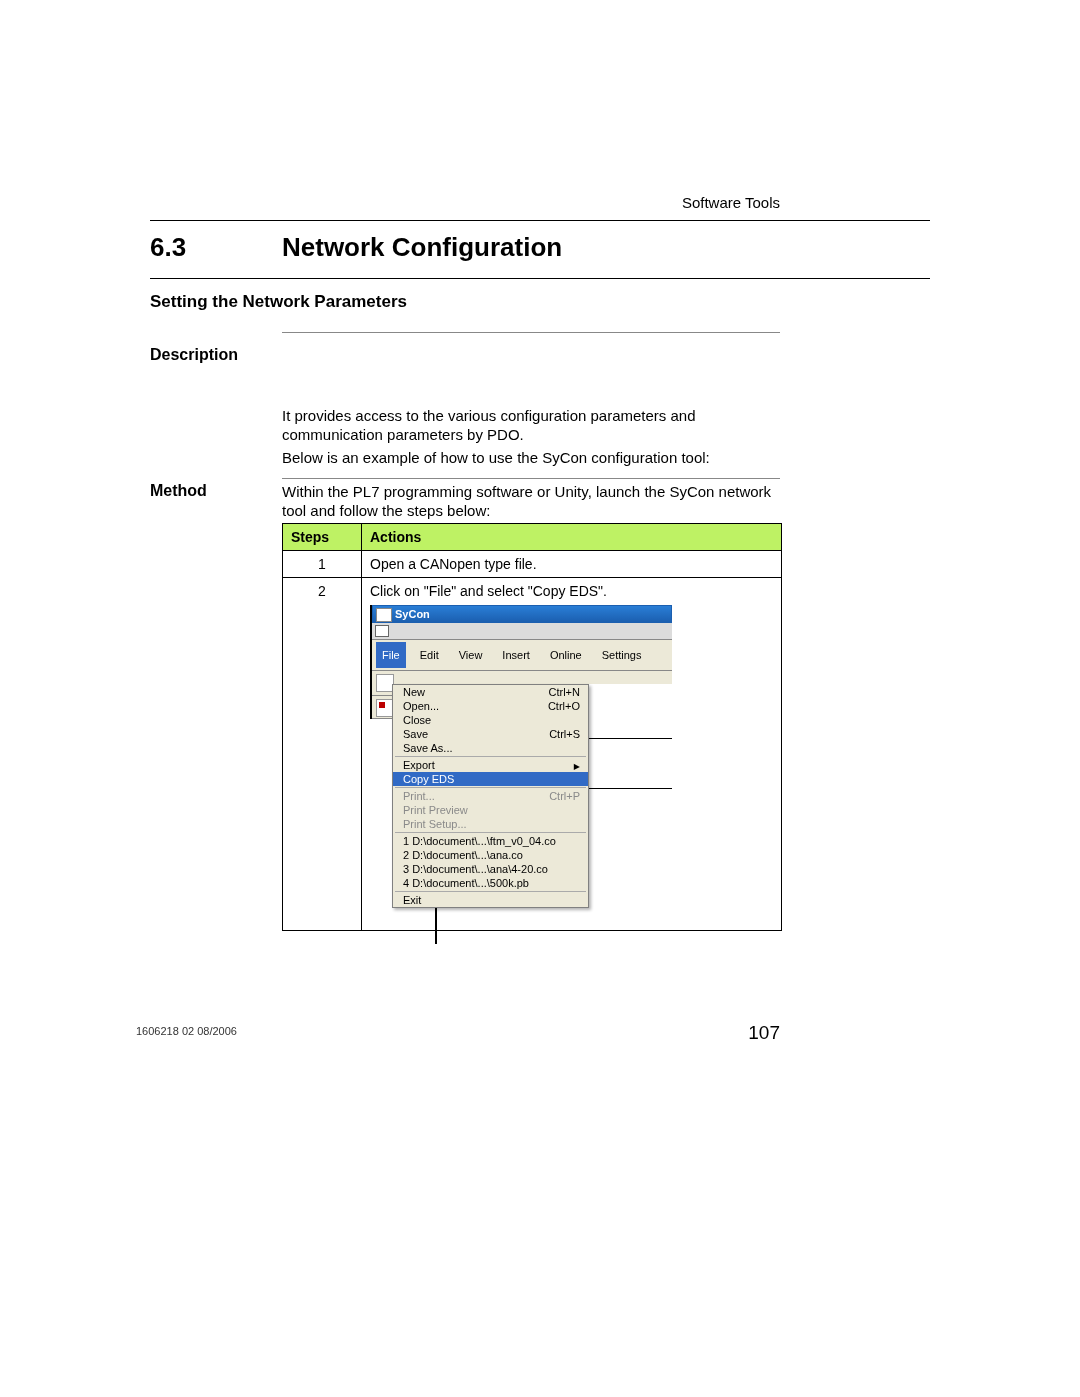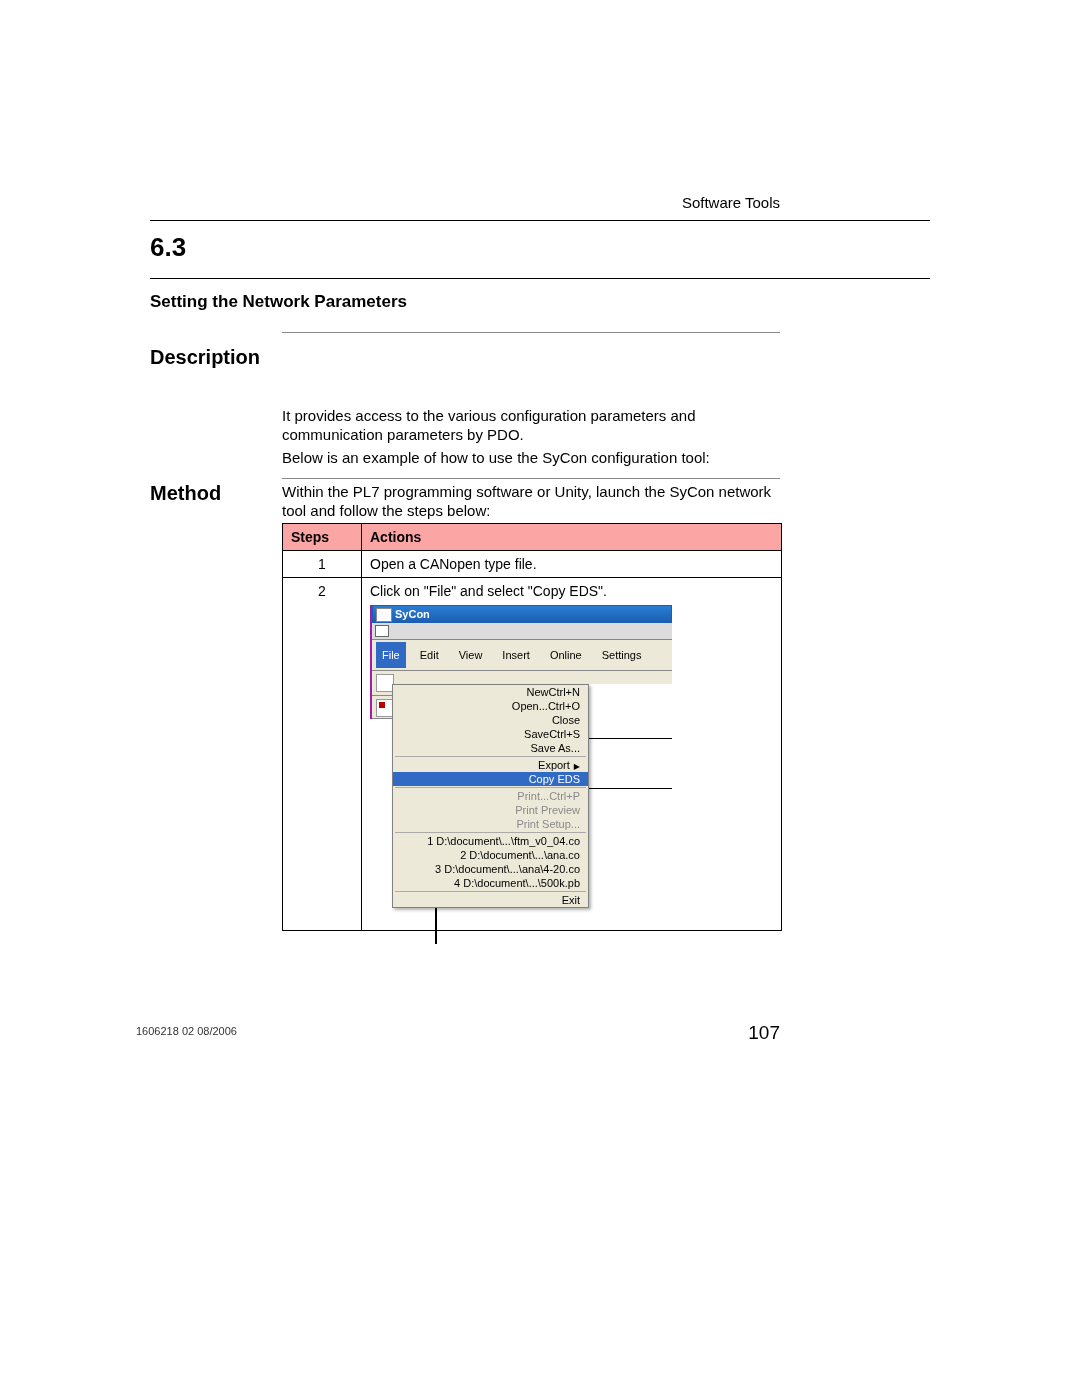--- a/index.html
+++ b/index.html
@@ -64,21 +64,21 @@
     top: 324px;
     left: 282px;
     right: 300px;
     border: 0;
     border-top: 1px solid #888;
   }
   .label-col {
     position: absolute;
     left: 150px;
     width: 120px;
-    font-size: 20px;
+    font-size: 16px;
     font-weight: bold;
   }
   .body-col {
     position: absolute;
     left: 282px;
     width: 510px;
     font-size: 15px;
     line-height: 1.28;
   }
   .desc-label { top: 346px; }
@@ -105,32 +105,32 @@
     font-size: 14px;
   }
   .steps-table th, .steps-table td {
     border: 1px solid #000;
     padding: 5px 8px;
     vertical-align: top;
     text-align: left;
   }
   .steps-table th {
     font-weight: bold;
-    background: #fca5a5;
+    background: #bef264;
   }
   .col-steps { width: 62px; text-align: center; }
   td.col-steps { text-align: center; }
 
   
   .sycon-window {
     margin-top: 6px;
     width: 300px;
     font-family: Tahoma, Arial, sans-serif;
     font-size: 11px;
-    border-left: 2px solid #a21caf;
+    border-left: 2px solid #000000;
   }
   .sycon-title {
     background: linear-gradient(#2a7ed6, #1b5fb0);
     color: #fff;
     font-weight: bold;
     padding: 2px 22px;
     position: relative;
     border: 1px solid #1b5fb0;
   }
   .sycon-title .tic {
@@ -182,21 +182,21 @@
     top: 44px;
     width: 195px;
     background: #ece9d8;
     border: 1px solid #808080;
     box-shadow: 2px 2px 3px rgba(0,0,0,.3);
     z-index: 5;
     font-size: 11px;
   }
   .menu-dropdown .mi {
     display: flex;
-    justify-content: flex-end;
+    justify-content: space-between;
     padding: 1px 8px 1px 10px;
     white-space: nowrap;
     cursor: default;
   }
   .menu-dropdown .disabled { color: #8a8a8a; }
   .menu-dropdown .hl {
     background: #316ac5; color: #fff;
   }
   .menu-dropdown hr {
     border: 0; border-top: 1px solid #aaa; margin: 1px 2px;
@@ -238,20 +238,21 @@
 </style>
 </head>
 <body>
 
 <div class="page">
 
   <div class="header-right">Software Tools</div>
   <hr class="hr-top">
 
   <div class="sec-number">6.3</div>
+  <div class="sec-title">Network Configuration</div>
   <hr class="hr-sec">
 
   <div class="subsec-title">Setting the Network Parameters</div>
   <hr class="hr-sub">
 
   <div class="label-col desc-label">Description</div>
   <div class="body-col desc-p2">It provides access to the various configuration parameters and communication parameters by PDO.</div>
   <div class="body-col desc-p3">Below is an example of how to use the SyCon configuration tool:</div>
   <hr class="hr-desc">
 

